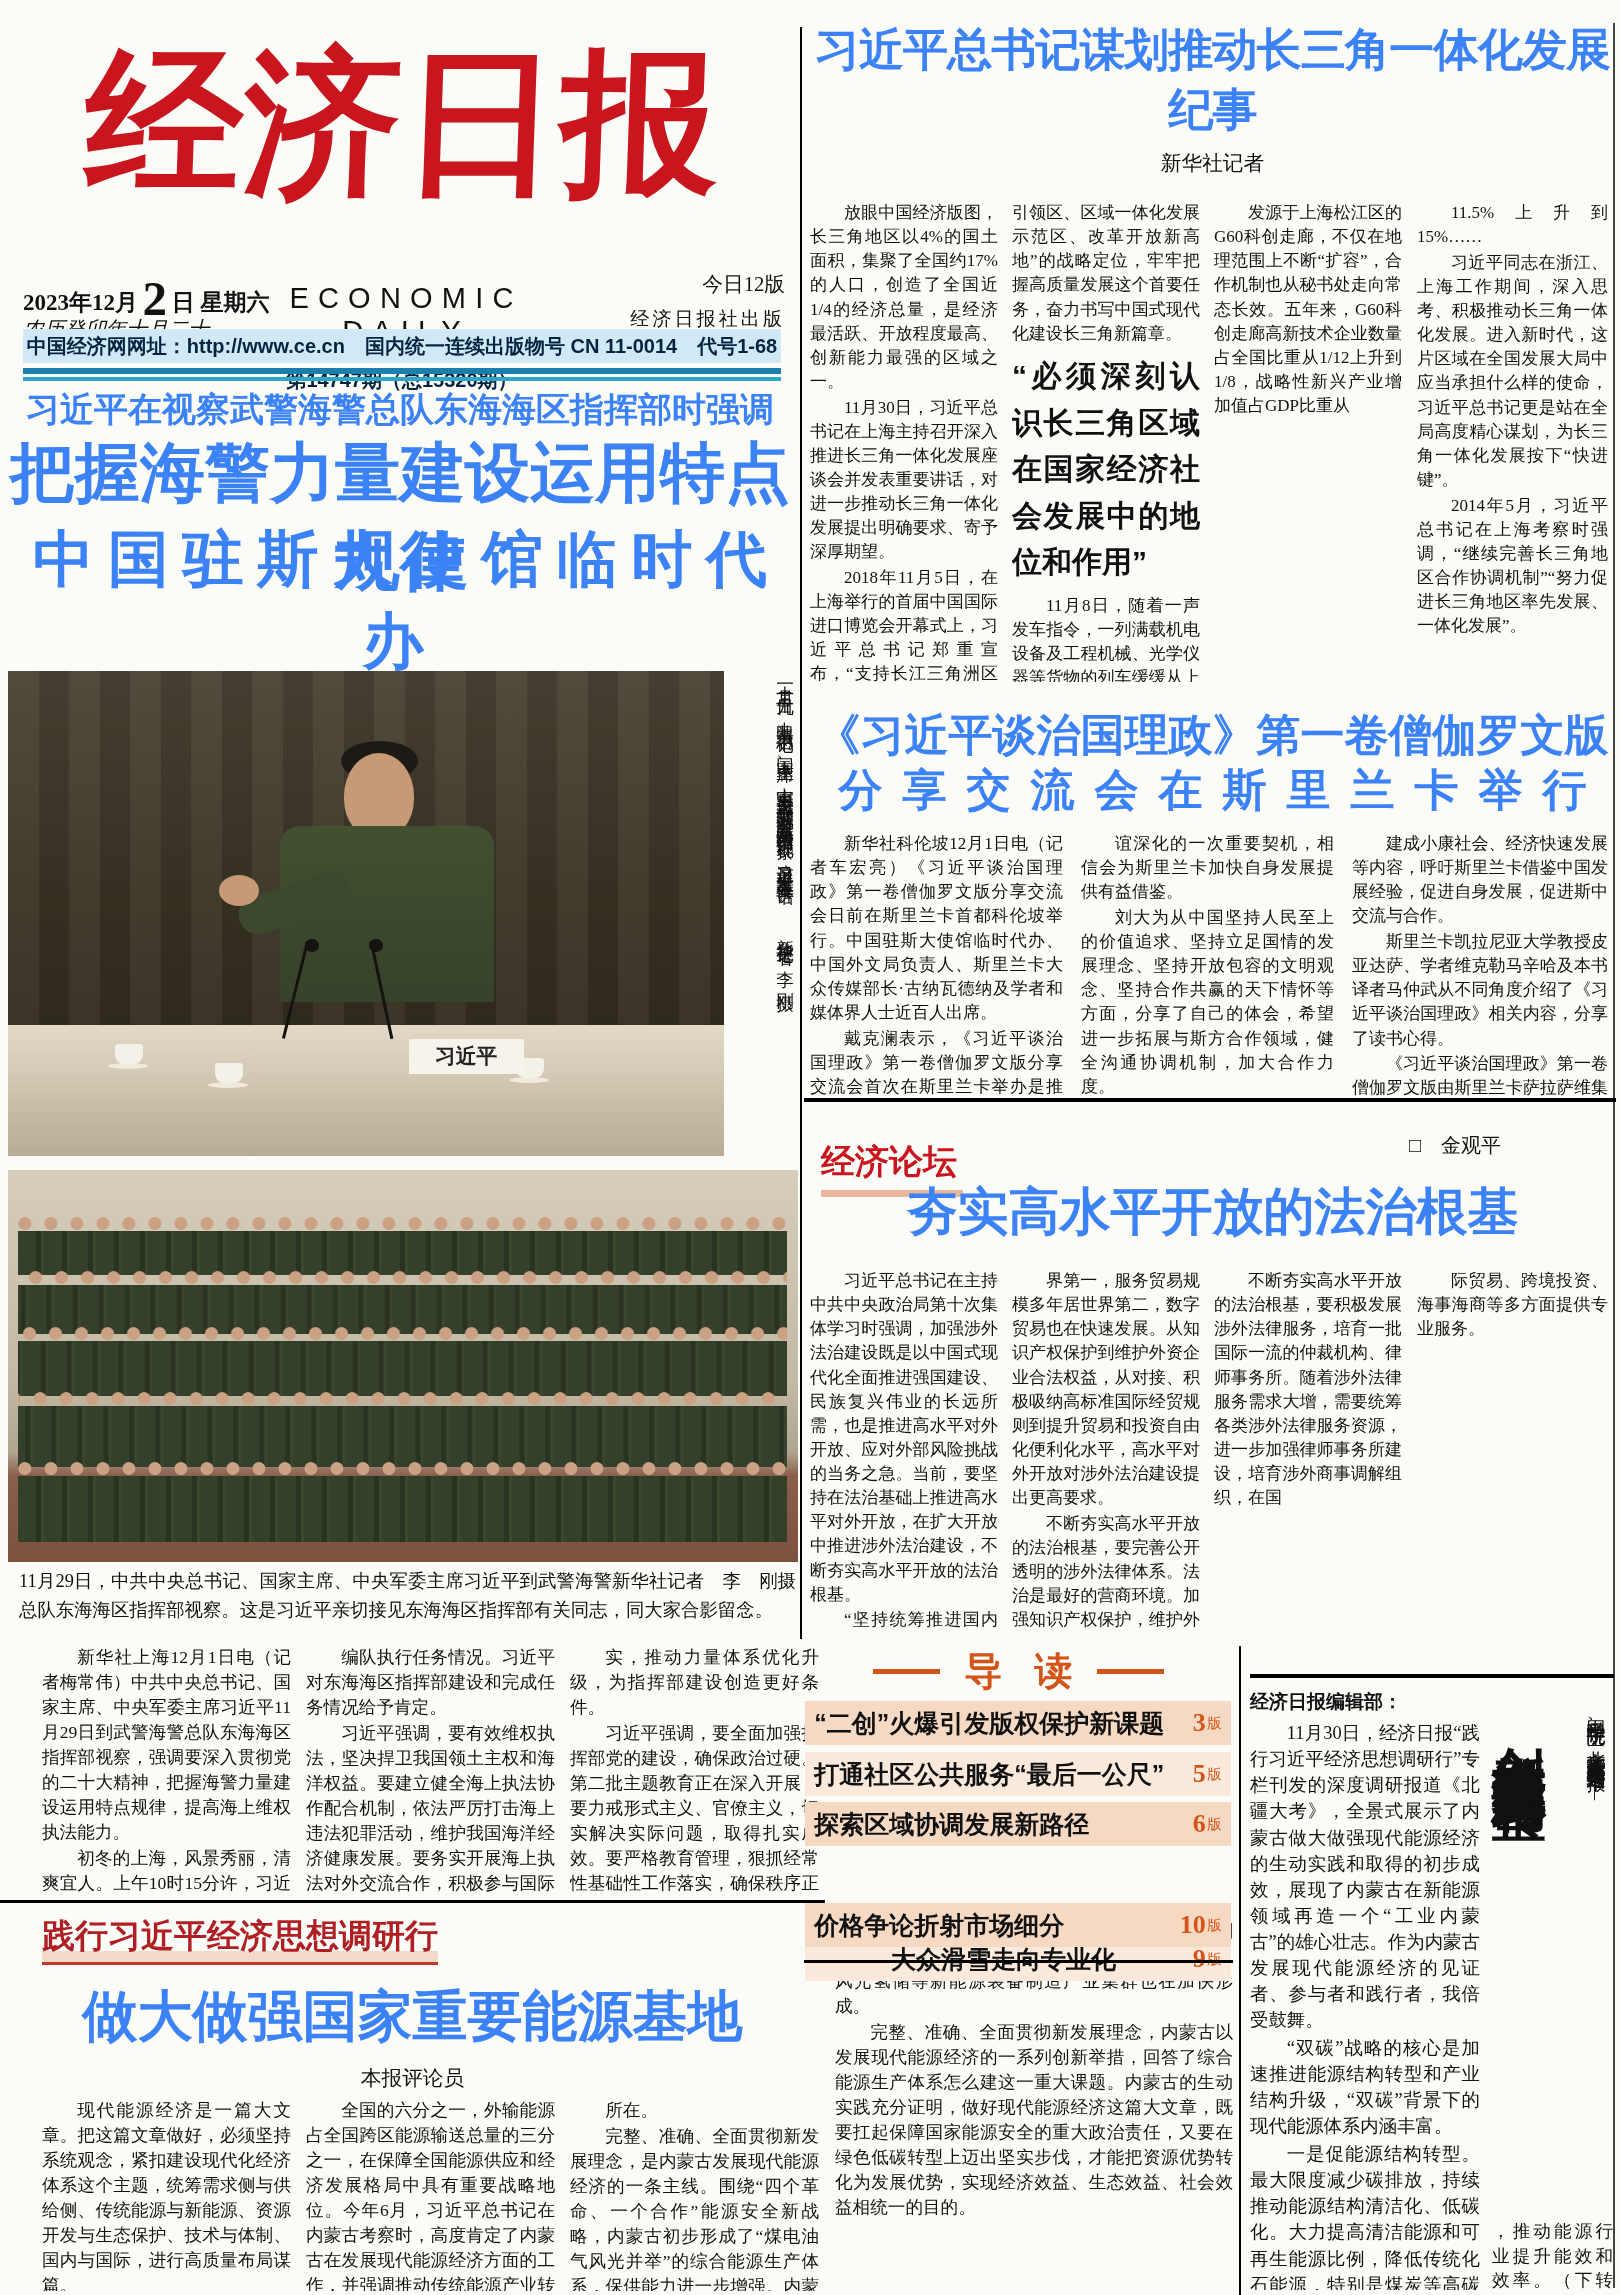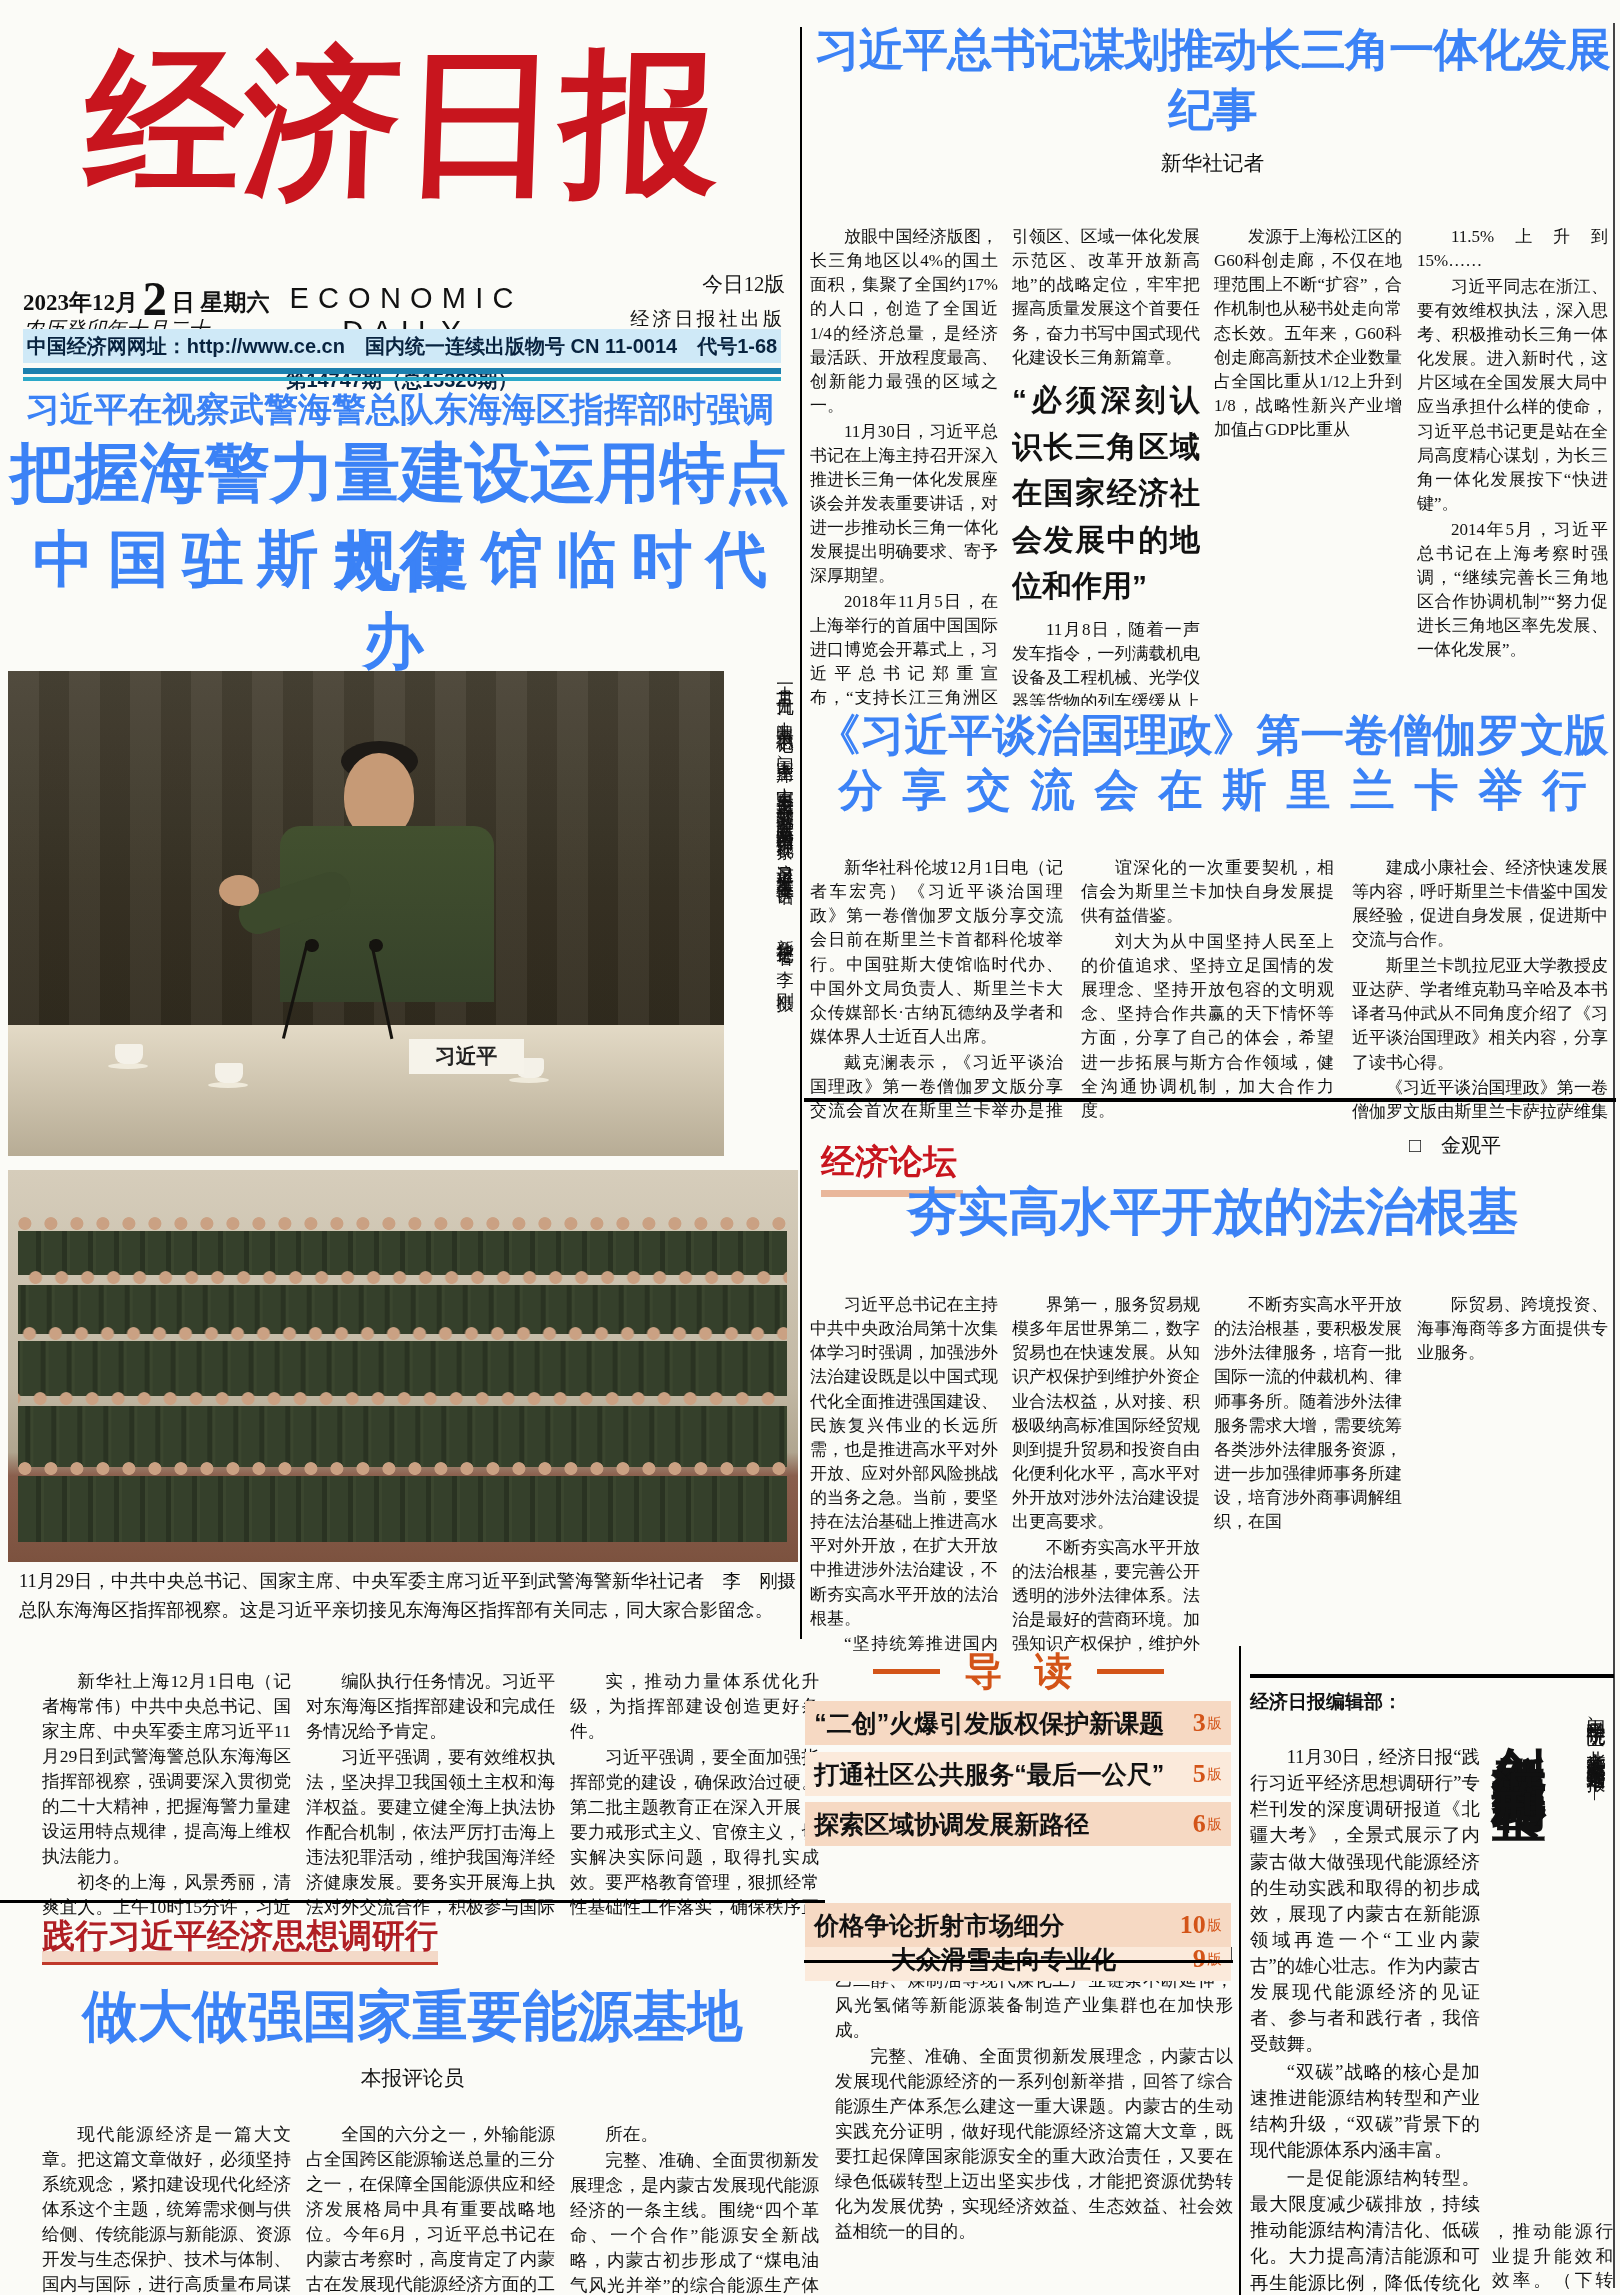--- a/index.html
+++ b/index.html
@@ -2,21 +2,21 @@
 <html style="font-size:12.3px"><head>
 <meta charset="utf-8">
 <style>
   html,body{margin:0;padding:0;background:#888;}
   #page{position:relative;width:1621px;height:2295px;background:#fbfbf7;overflow:hidden;
         font-family:"Liberation Serif","DejaVu Serif",serif;color:#111;}
   [data-name]{box-sizing:border-box;}
   .abs{position:absolute;}
   .ctr{text-align:center;}
   .hl{font-family:"Liberation Sans","DejaVu Sans",sans-serif;font-weight:700;color:#3b82f6;}
-  .art-col{position:absolute;overflow:hidden;text-align:justify;line-height:1.42;margin-top:24px;}
+  .art-col{position:absolute;overflow:hidden;text-align:justify;line-height:1.42;}
   .art-col p{margin:0 0 1.5px 0;text-indent:2em;}
   
   #brand{left:77px;top:9.2px;width:651px;height:253px;font-size:157px;line-height:1.45;
          letter-spacing:1.5px;font-weight:700;color:#c8151e;text-align:center;
          font-family:"DejaVu Serif",serif;transform:skewX(-2deg);}
   #dl-left{left:23px;top:270px;width:306px;font-size:23px;font-weight:700;}
   #dl-left .bigday{font-size:49px;font-weight:700;padding:0 4.6px;vertical-align:-4.6px;}
   #dl-lunar{left:23px;top:315px;width:306px;font-size:20.7px;font-style:italic;}
   #eng{left:245px;top:282px;width:322px;font-size:29px;letter-spacing:9.2px;
        font-family:"Liberation Sans",sans-serif;text-align:center;color:#111;}
@@ -240,21 +240,21 @@
     <p class="pullquote" data-name="pull-quote">“必须深刻认识长三角区域在国家经济社会发展中的地位和作用”</p>
     <div data-name="column-continuation">
         <p data-name="paragraph">11月8日，随着一声发车指令，一列满载机电设备及工程机械、光学仪器等货物的列车缓缓从上海铁路闵行站驶出。列车将沿沪昆线一路向南，从云南磨憨口岸出境，沿中老铁路驶往老挝万象。</p>
       </div>
   </div>
   <div class="art-col acol" id="acol3" data-name="changjiang-column-3">
       <p data-name="paragraph">发源于上海松江区的G60科创走廊，不仅在地理范围上不断“扩容”，合作机制也从秘书处走向常态长效。五年来，G60科创走廊高新技术企业数量占全国比重从1/12上升到1/8，战略性新兴产业增加值占GDP比重从</p>
     </div>
   <div class="art-col acol" id="acol4" data-name="changjiang-column-4">
       <p data-name="paragraph">11.5%上升到15%……</p>
-      <p data-name="paragraph">习近平同志在浙江、要有效维权执法，深入思考、积极推动长三角一体化发展。进入新时代，这片区域在全国发展大局中应当承担什么样的使命，习近平总书记更是站在全局高度精心谋划，为长三角一体化发展按下“快进键”。</p>
+      <p data-name="paragraph">习近平同志在浙江、上海工作期间，深入思考、积极推动长三角一体化发展。进入新时代，这片区域在全国发展大局中应当承担什么样的使命，习近平总书记更是站在全局高度精心谋划，为长三角一体化发展按下“快进键”。</p>
       <p data-name="paragraph">2014年5月，习近平总书记在上海考察时强调，“继续完善长三角地区合作协调机制”“努力促进长三角地区率先发展、一体化发展”。</p>
     </div>
 
   <div class="abs ctr hl" id="titleS1" data-name="sinhala-article-title-line1">《习近平谈治国理政》第一卷僧伽罗文版</div>
   <div class="abs ctr hl" id="titleS2" data-name="sinhala-article-title-line2">分享交流会在斯里兰卡举行</div>
   <div class="art-col scol" id="scol1" data-name="sinhala-column-1">
       <p data-name="paragraph">新华社科伦坡12月1日电（记者车宏亮）《习近平谈治国理政》第一卷僧伽罗文版分享交流会日前在斯里兰卡首都科伦坡举行。中国驻斯大使馆临时代办、中国外文局负责人、斯里兰卡大众传媒部长·古纳瓦德纳及学者和媒体界人士近百人出席。</p>
       <p data-name="paragraph">戴克澜表示，《习近平谈治国理政》第一卷僧伽罗文版分享交流会首次在斯里兰卡举办是推动两国交流的一件大事，也是两国文化交流和友</p>
     </div>
   <div class="art-col scol" id="scol2" data-name="sinhala-column-2">

